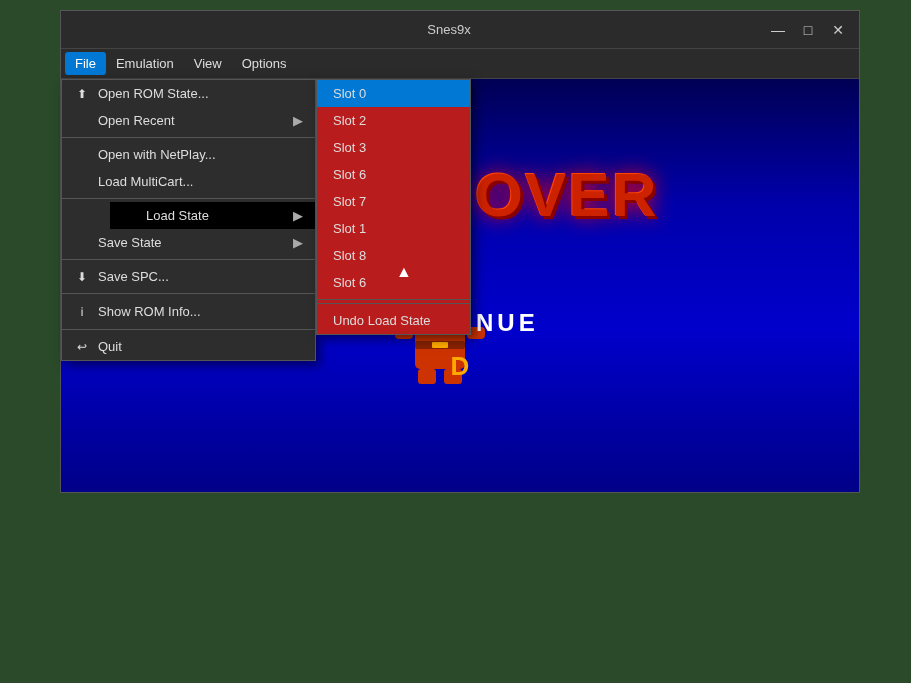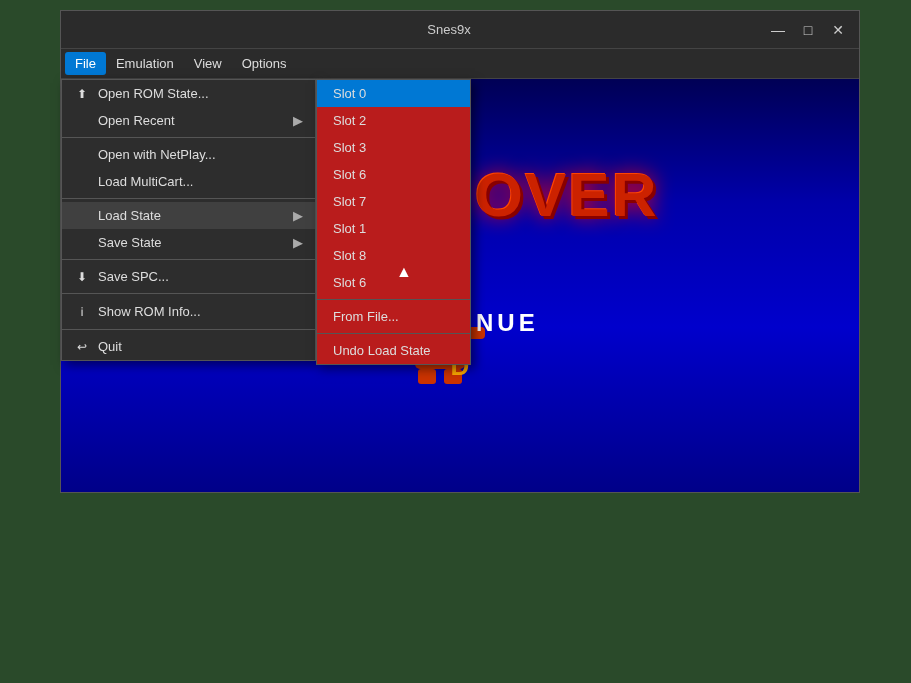--- a/index.html
+++ b/index.html
@@ -125,21 +125,21 @@
 
     .menu-section-item {
       display: flex;
       align-items: center;
       padding: 6px 12px;
       color: #ddd;
       cursor: pointer;
       gap: 8px;
       position: relative;
     }
-    .menu-section-item.active { background: #404040; }
+    .menu-section-item.active { background: #000000; margin-left: 48px; }
 
     .menu-section-item .arrow {
       margin-left: auto;
       color: #aaa;
     }
 
     .menu-divider {
       height: 1px;
       background: #555;
       margin: 3px 0;
@@ -308,19 +308,18 @@
   <div class="load-state-submenu">
     <div class="submenu-item highlighted">Slot 0</div>
     <div class="submenu-item">Slot 2</div>
     <div class="submenu-item">Slot 3</div>
     <div class="submenu-item">Slot 6</div>
     <div class="submenu-item">Slot 7</div>
     <div class="submenu-item">Slot 1</div>
     <div class="submenu-item">Slot 8</div>
     <div class="submenu-item">Slot 6</div>
     <div class="submenu-divider"></div>
-    <div class="submenu-item">From File...</div>
     <div class="submenu-divider"></div>
     <div class="submenu-item">Undo Load State</div>
   </div>
 
   <div style="position:absolute; top:252px; left:335px; color:white; font-size:16px; z-index:200; pointer-events:none;">▲</div>
 </div>
 
 </body></html>

